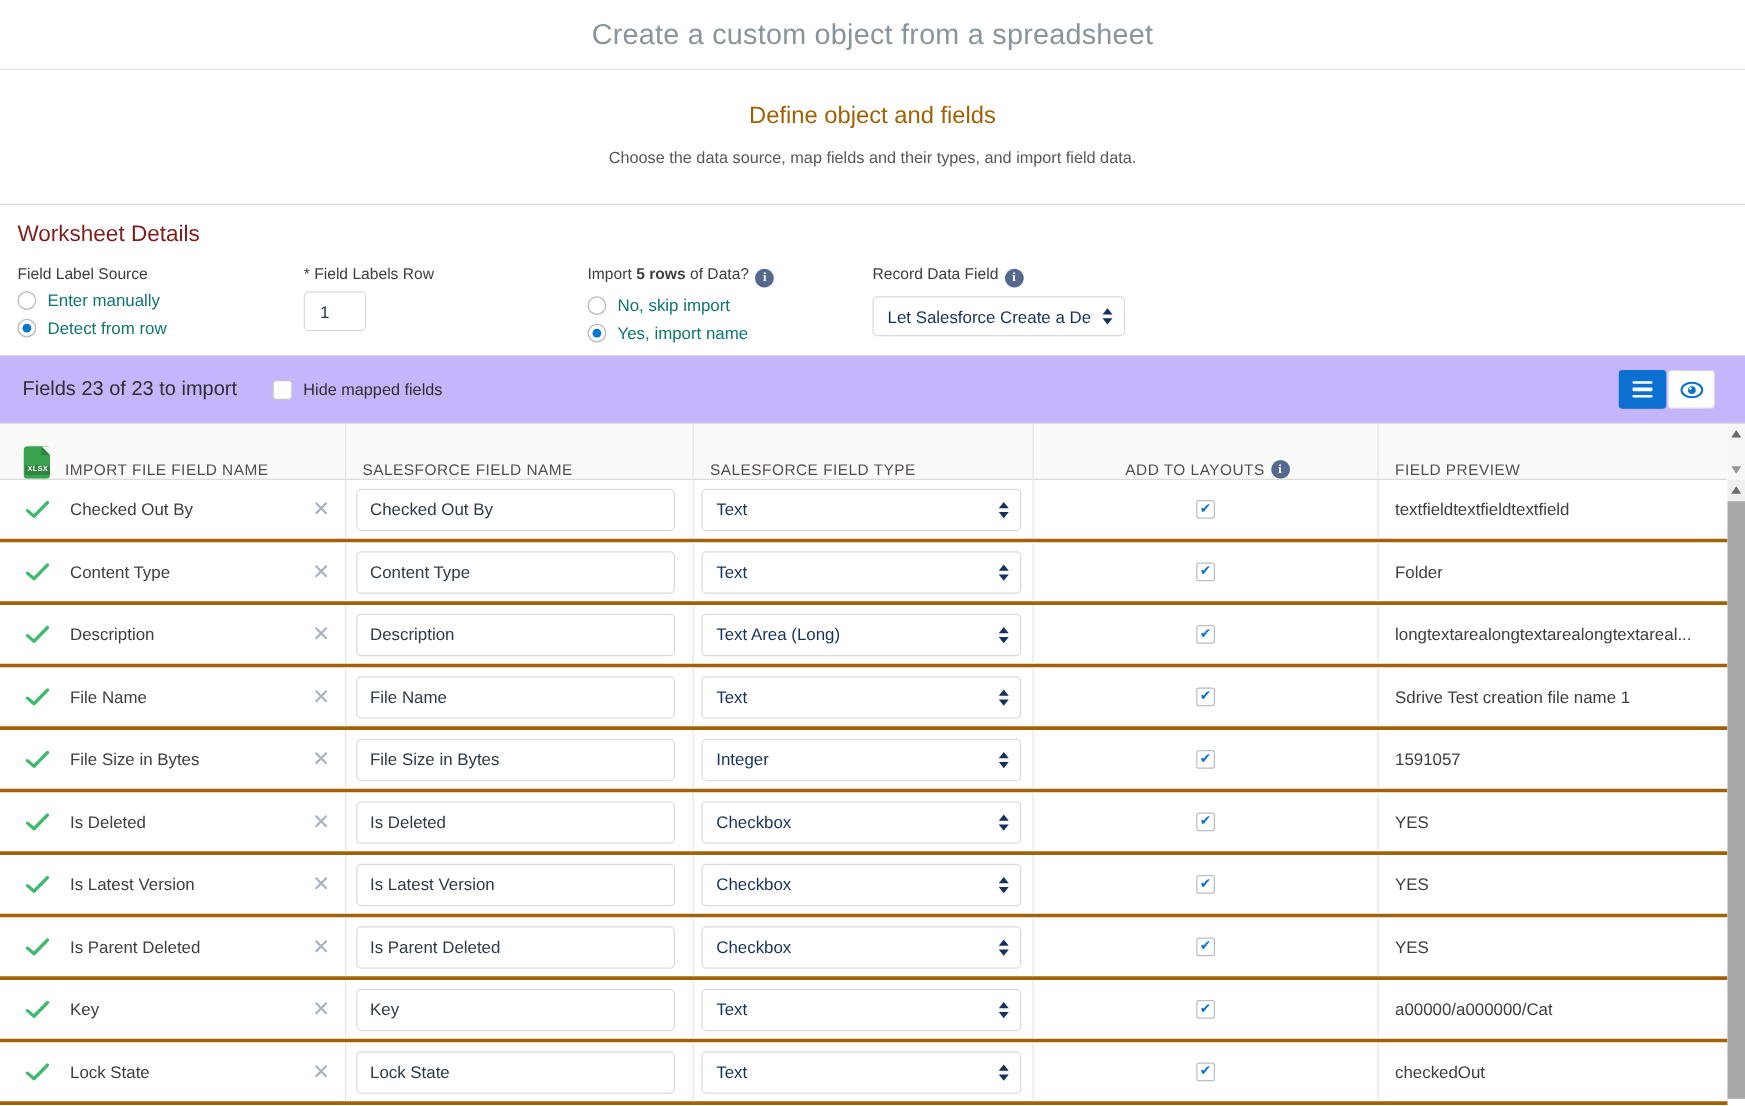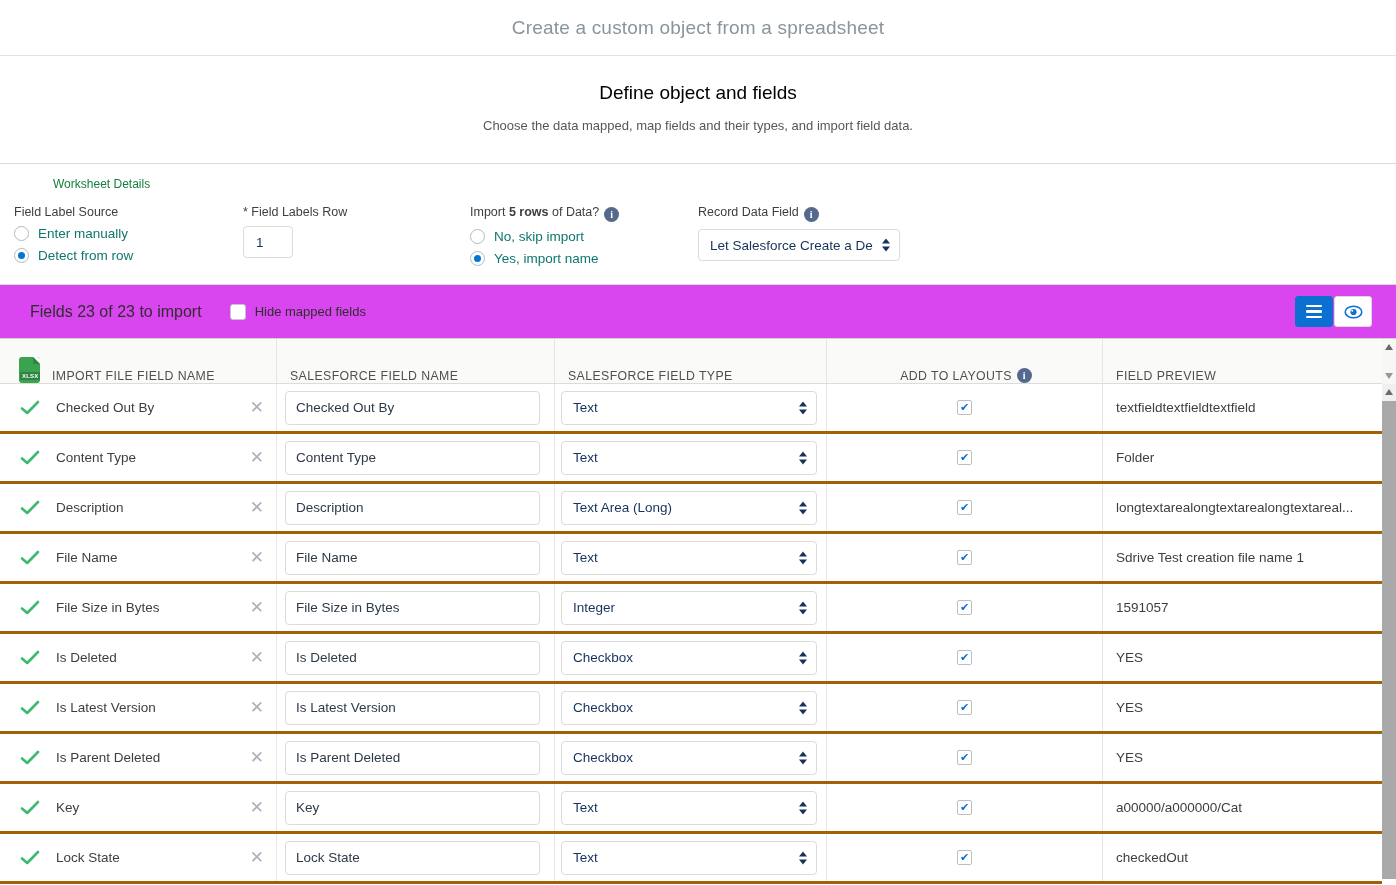--- a/index.html
+++ b/index.html
@@ -2,30 +2,30 @@
 <html><head>
 <meta charset="utf-8">
 <style>
   * { margin:0; padding:0; box-sizing:border-box; }
   html,body { width:1396px; height:885px; overflow:hidden; background:#fff;
     font-family:"Liberation Sans", sans-serif; color:#3e3e3c; }
 
   
   .modal-header { height:56px; display:flex; align-items:center; justify-content:center;
     border-bottom:1px solid #e3e3e2; background:#fff; }
-  .modal-title { font-size:19px; font-weight:400; color:#8a949b; letter-spacing:.2px; }
+  .modal-title { font-size:23px; font-weight:400; color:#8a949b; letter-spacing:.2px; }
 
   
   .intro { text-align:center; padding:26px 0 30px; border-bottom:1px solid #dddbda; }
-  .intro h2 { font-size:19px; font-weight:500; color:#000000; margin-bottom:14px; }
+  .intro h2 { font-size:19px; font-weight:500; color:#a16207; margin-bottom:14px; }
   .intro p { font-size:13px; color:#54585b; }
 
   
   .worksheet { padding:13px 14px 0; height:120px; }
-  .ws-title { font-size:12px; font-weight:400; color:#15803d;margin-left:39px; }
+  .ws-title { font-size:18px; font-weight:400; color:#7f1d1d; }
   .ws-form { display:flex; margin-top:14px; }
   .ws-col { font-size:12.5px; }
   .ws-col .lbl { color:#3e3e3c; margin-bottom:7px; }
   .col1 { width:229px; }
   .col2 { width:227px; }
   .col3 { width:228px; }
   .col4 { width:230px; }
 
   .radio { display:flex; align-items:center; margin-bottom:7px; font-size:13.5px;
     color:#0f766e; cursor:pointer; }
@@ -49,22 +49,22 @@
   .sfselect .selval { overflow:hidden; white-space:nowrap; }
   .stepper { position:absolute; right:9px; top:50%; transform:translateY(-50%);
     display:flex; flex-direction:column; align-items:center; }
   .stepper .up { width:0; height:0; border-left:4px solid transparent;
     border-right:4px solid transparent; border-bottom:5px solid #16325c; margin-bottom:3px; }
   .stepper .down { width:0; height:0; border-left:4px solid transparent;
     border-right:4px solid transparent; border-top:5px solid #16325c; }
   .record-select { width:202px; }
 
   
-  .fields-bar { height:55px; background:#d946ef; border-top:1px solid #d9d9d8;
-    border-bottom:1px solid #d4d4d3; display:flex; align-items:center; padding:0 24px 0 30px; }
+  .fields-bar { height:55px; background:#c4b5fd; border-top:1px solid #d9d9d8;
+    border-bottom:1px solid #d4d4d3; display:flex; align-items:center; padding:0 24px 0 18px; }
   .fields-title { font-size:16px; color:#2f2e2d; }
   .hide-mapped { display:flex; align-items:center; margin-left:28px; cursor:pointer; }
   .hm-box { width:16px; height:16px; border:1px solid #c3c8cc; border-radius:3px;
     background:#fff; margin-right:9px; }
   .hm-label { font-size:13px; color:#2f2e2d; }
   .view-group { margin-left:auto; display:flex; }
   .vbtn { width:38px; height:31px; border-radius:3px; display:flex; align-items:center;
     justify-content:center; cursor:pointer; }
   .vbtn.list { background:#0b70d1; border:1px solid #0b70d1; }
   .vbtn.eye { background:#fff; border:1px solid #dddbda; margin-left:1px; }
@@ -131,21 +131,21 @@
 </style>
 </head>
 <body>
 
 <div class="modal-header">
   <div class="modal-title">Create a custom object from a spreadsheet</div>
 </div>
 
 <div class="intro">
   <h2>Define object and fields</h2>
-  <p>Choose the data mapped, map fields and their types, and import field data.</p>
+  <p>Choose the data source, map fields and their types, and import field data.</p>
 </div>
 
 <div class="worksheet">
   <div class="ws-title">Worksheet Details</div>
   <div class="ws-form">
     <div class="ws-col col1">
       <div class="lbl">Field Label Source</div>
       <div class="radio">
         <span class="circ"></span>
         <span>Enter manually</span>

